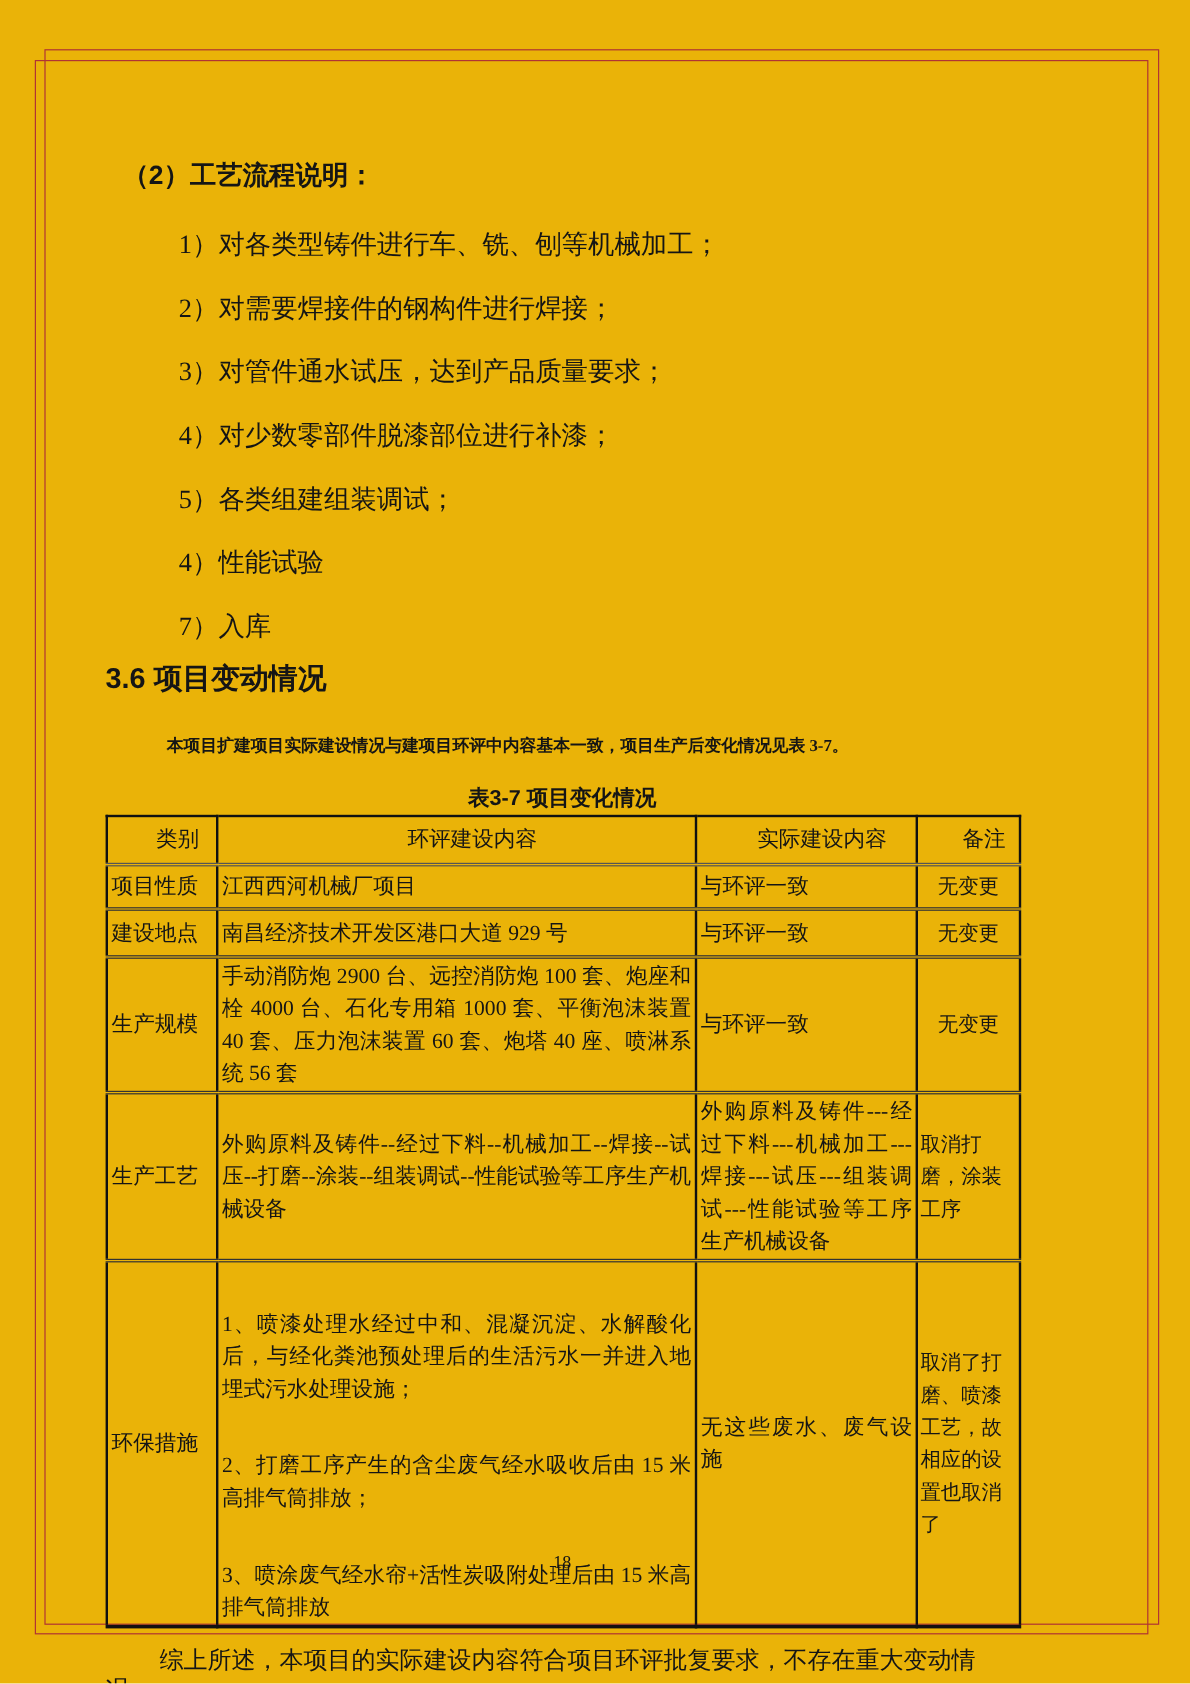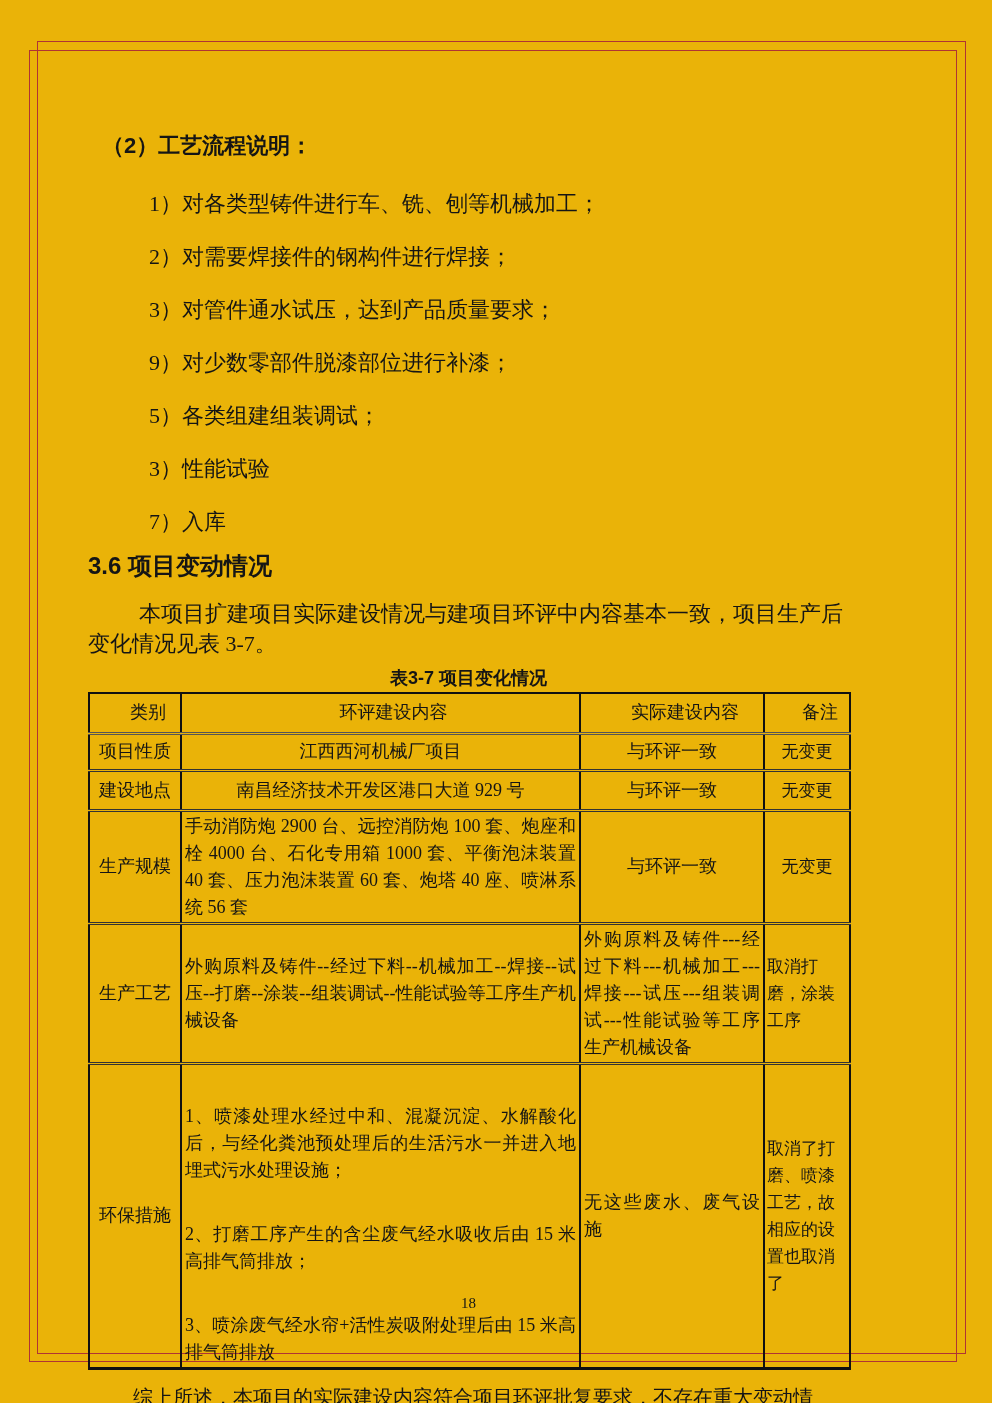--- a/index.html
+++ b/index.html
@@ -15,42 +15,42 @@
 
   .h2{margin:0 0 0 14px;font-size:22px;line-height:26px;font-weight:700;
       font-family:"Liberation Sans","DejaVu Sans",sans-serif;}
   .steps{margin:32px 0 0 61px;}
   .step{font-size:22px;line-height:26px;margin-bottom:27px;white-space:nowrap;}
   .step:last-child{margin-bottom:0;}
 
   .h1{margin:16px 0 0 0;font-size:24px;line-height:30px;font-weight:700;
       font-family:"Liberation Sans","DejaVu Sans",sans-serif;}
 
-  .para{margin:18px 0 0 0;width:755px;font-size:22px;line-height:30px;
-        text-indent:51px;text-align:justify;}
+  .para{margin:18px 0 0 0;width:755px;font-size:14px;line-height:47px;
+        text-indent:51px;text-align:justify;font-weight:bold;}
 
   .caption{margin:8px 0 0 0;width:761px;text-align:center;font-size:18px;
            line-height:22px;font-weight:700;
            font-family:"Liberation Sans","DejaVu Sans",sans-serif;}
 
   table.tbl{margin-top:3px;width:761px;border-collapse:collapse;table-layout:fixed;
             border-top:2px solid #111;border-bottom:3px solid #111;}
   .tbl td{border-left:2px solid #111;border-right:2px solid #111;
           border-top:3px double #333;
           font-size:18px;line-height:27px;vertical-align:middle;
           padding:1px 3px;word-break:break-all;}
   .tbl thead td{border-top:2px solid #111;text-align:center;padding-left:29px;}
   .tbl tbody tr:first-child td{border-top:3px double #555;}
   .tbl tr.rh{height:40px;}
   .tbl tr.r0{height:37px;}
   .tbl tr.r1{height:40px;}
   .tbl tr.r2{height:83px;}
   .tbl tr.r3{height:137px;}
   .tbl tr.r4{height:189px;}
-  .tbl td.c{text-align:center;}
+  .tbl td.c{text-align:left;}
   .tbl td.l{text-align:justify;}
   .tbl td.rm{font-size:17px;padding:1px 2px;text-align:left;}
   .tbl td.rm.c{text-align:center;}
   .pline{text-align:justify;margin-top:37px;}
 
   .closing{margin:15px 0 0 0;width:761px;font-size:20px;line-height:24px;
            text-indent:45px;}
 
   .pageno{position:absolute;left:88px;top:1295px;width:761px;text-align:center;
           font-size:15px;}
@@ -63,23 +63,23 @@
   <div class="frame frame-b"></div>
 
   <div class="content">
 
     <div class="h2">（2）工艺流程说明：</div>
 
     <div class="steps">
       <div class="step">1）对各类型铸件进行车、铣、刨等机械加工；</div>
       <div class="step">2）对需要焊接件的钢构件进行焊接；</div>
       <div class="step">3）对管件通水试压，达到产品质量要求；</div>
-      <div class="step">9）对少数零部件脱漆部位进行补漆；</div>
+      <div class="step">4）对少数零部件脱漆部位进行补漆；</div>
       <div class="step">5）各类组建组装调试；</div>
-      <div class="step">3）性能试验</div>
+      <div class="step">4）性能试验</div>
       <div class="step">7）入库</div>
     </div>
 
     <div class="h1">3.6 项目变动情况</div>
 
     <p class="para">本项目扩建项目实际建设情况与建项目环评中内容基本一致，项目生产后变化情况见表 3-7。</p>
 
     <div class="caption">表3-7 项目变化情况</div>
 
     <table class="tbl">

